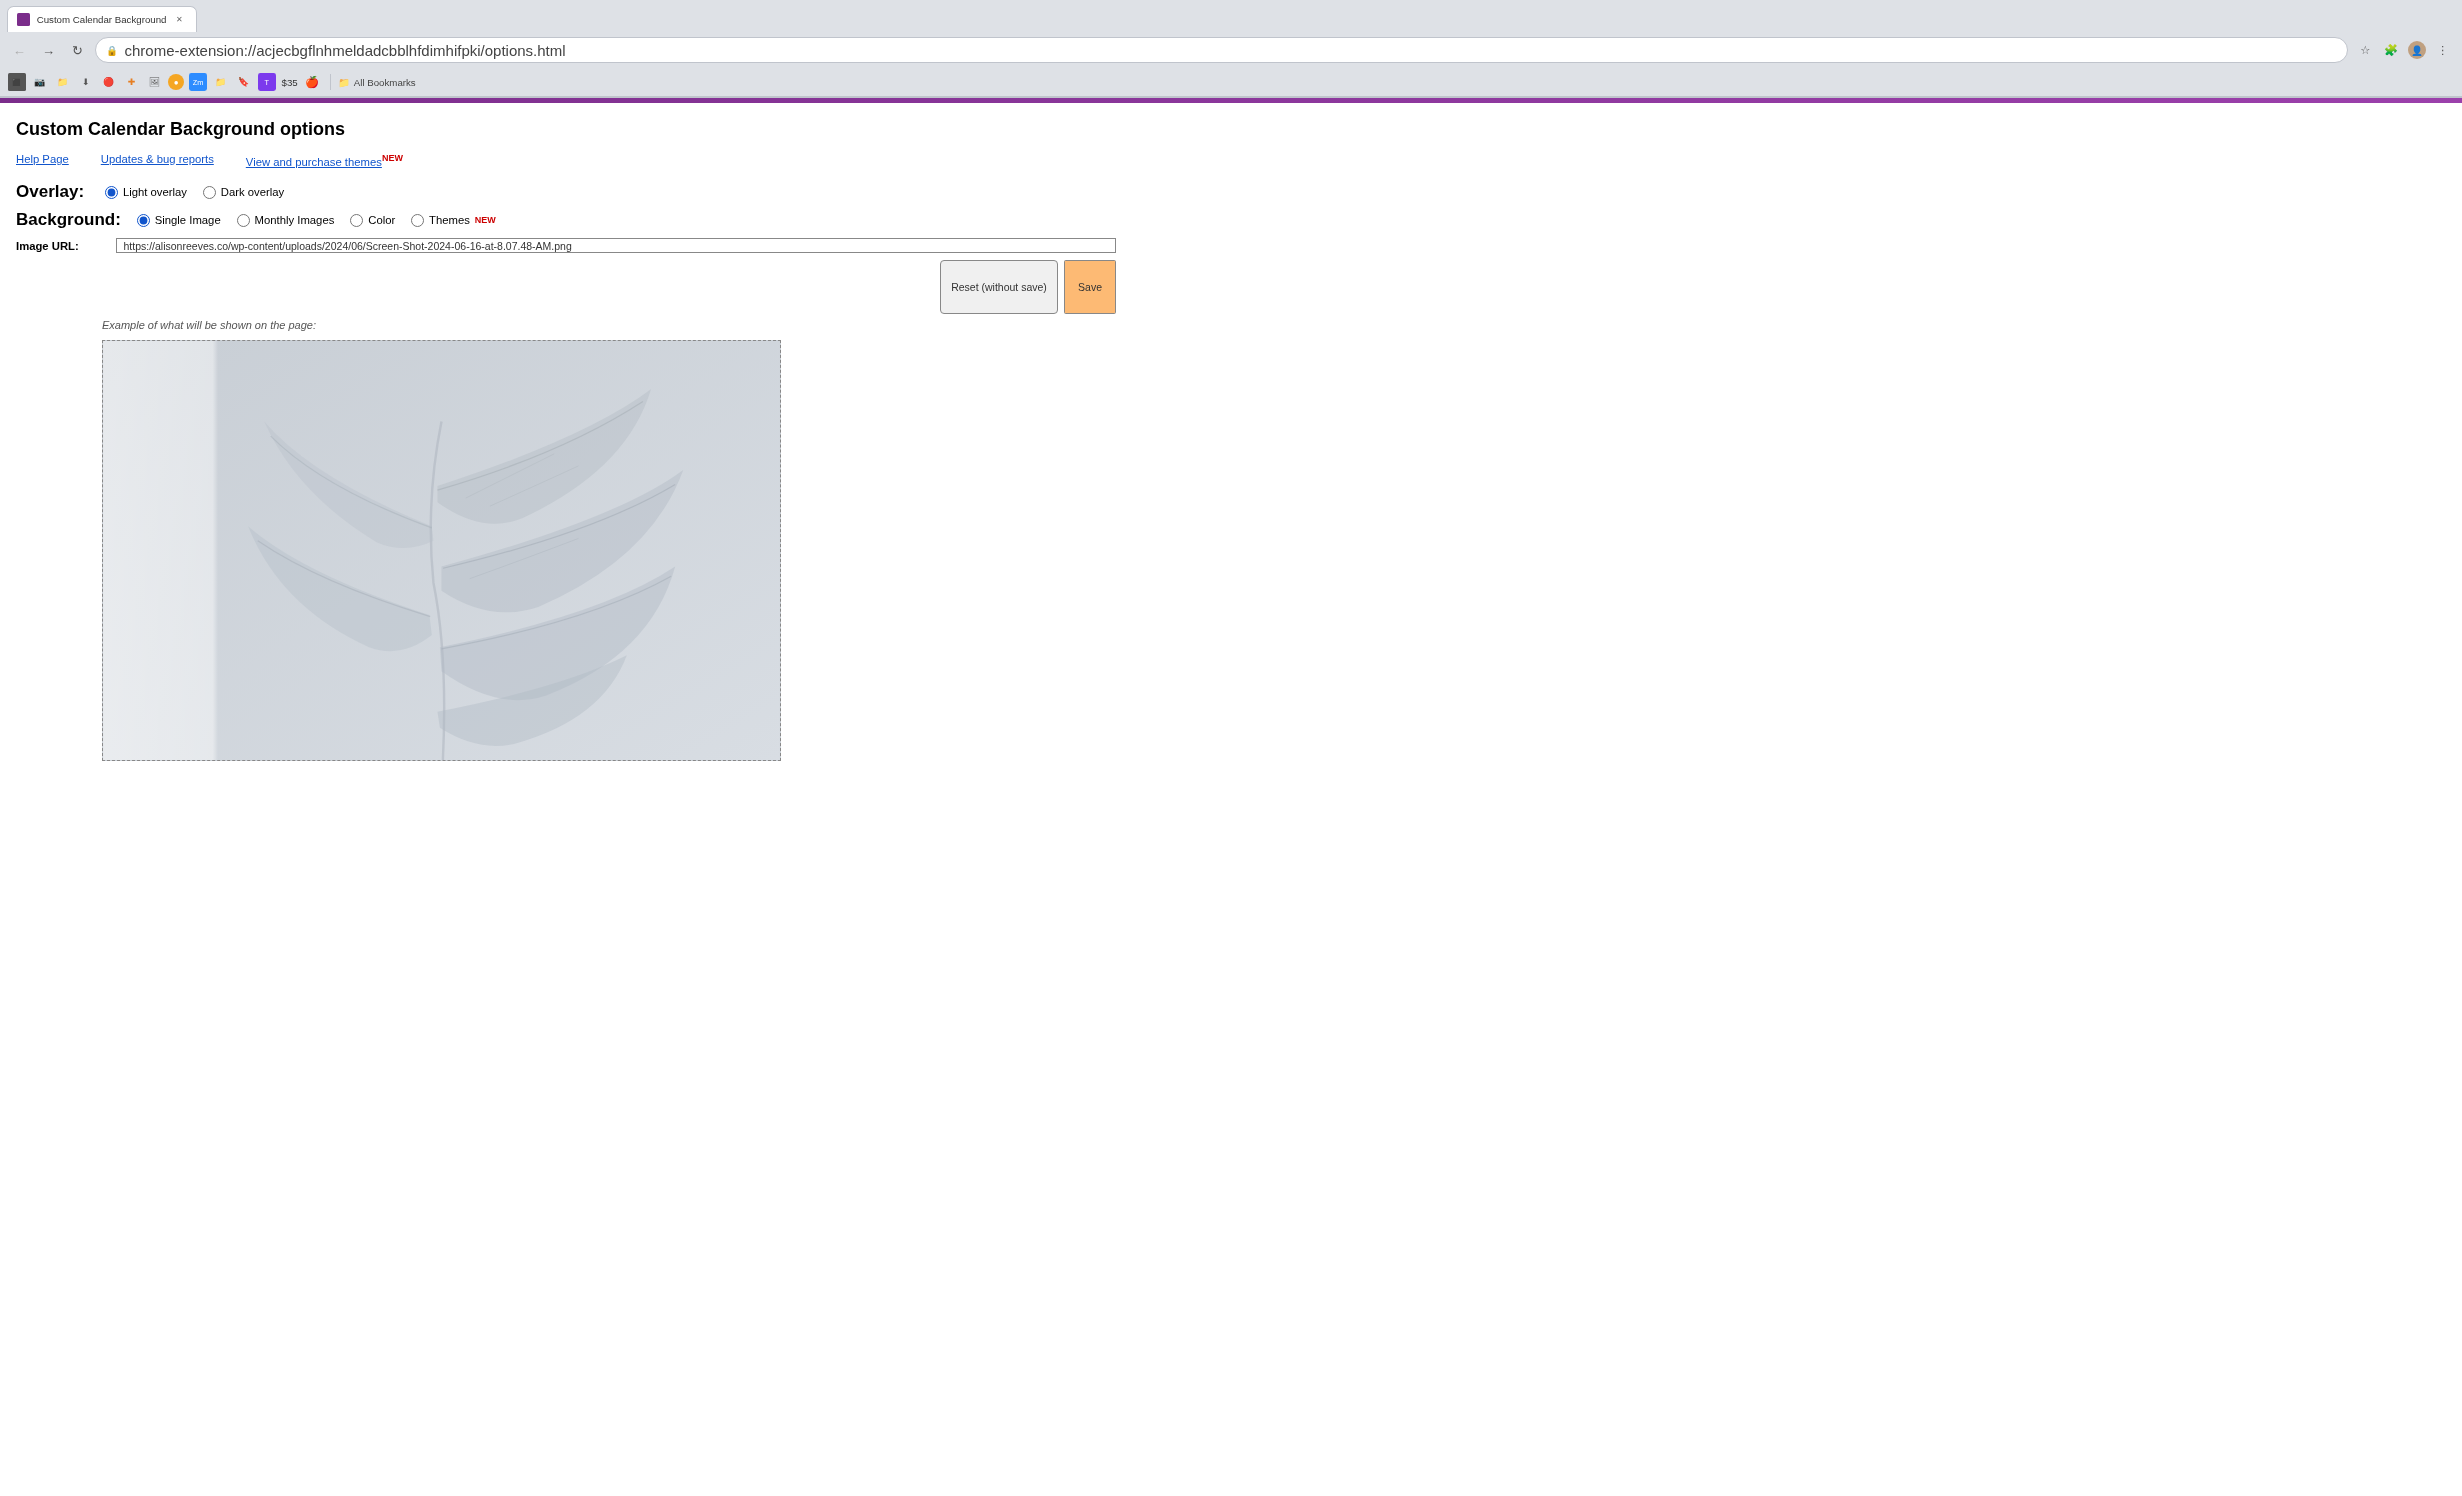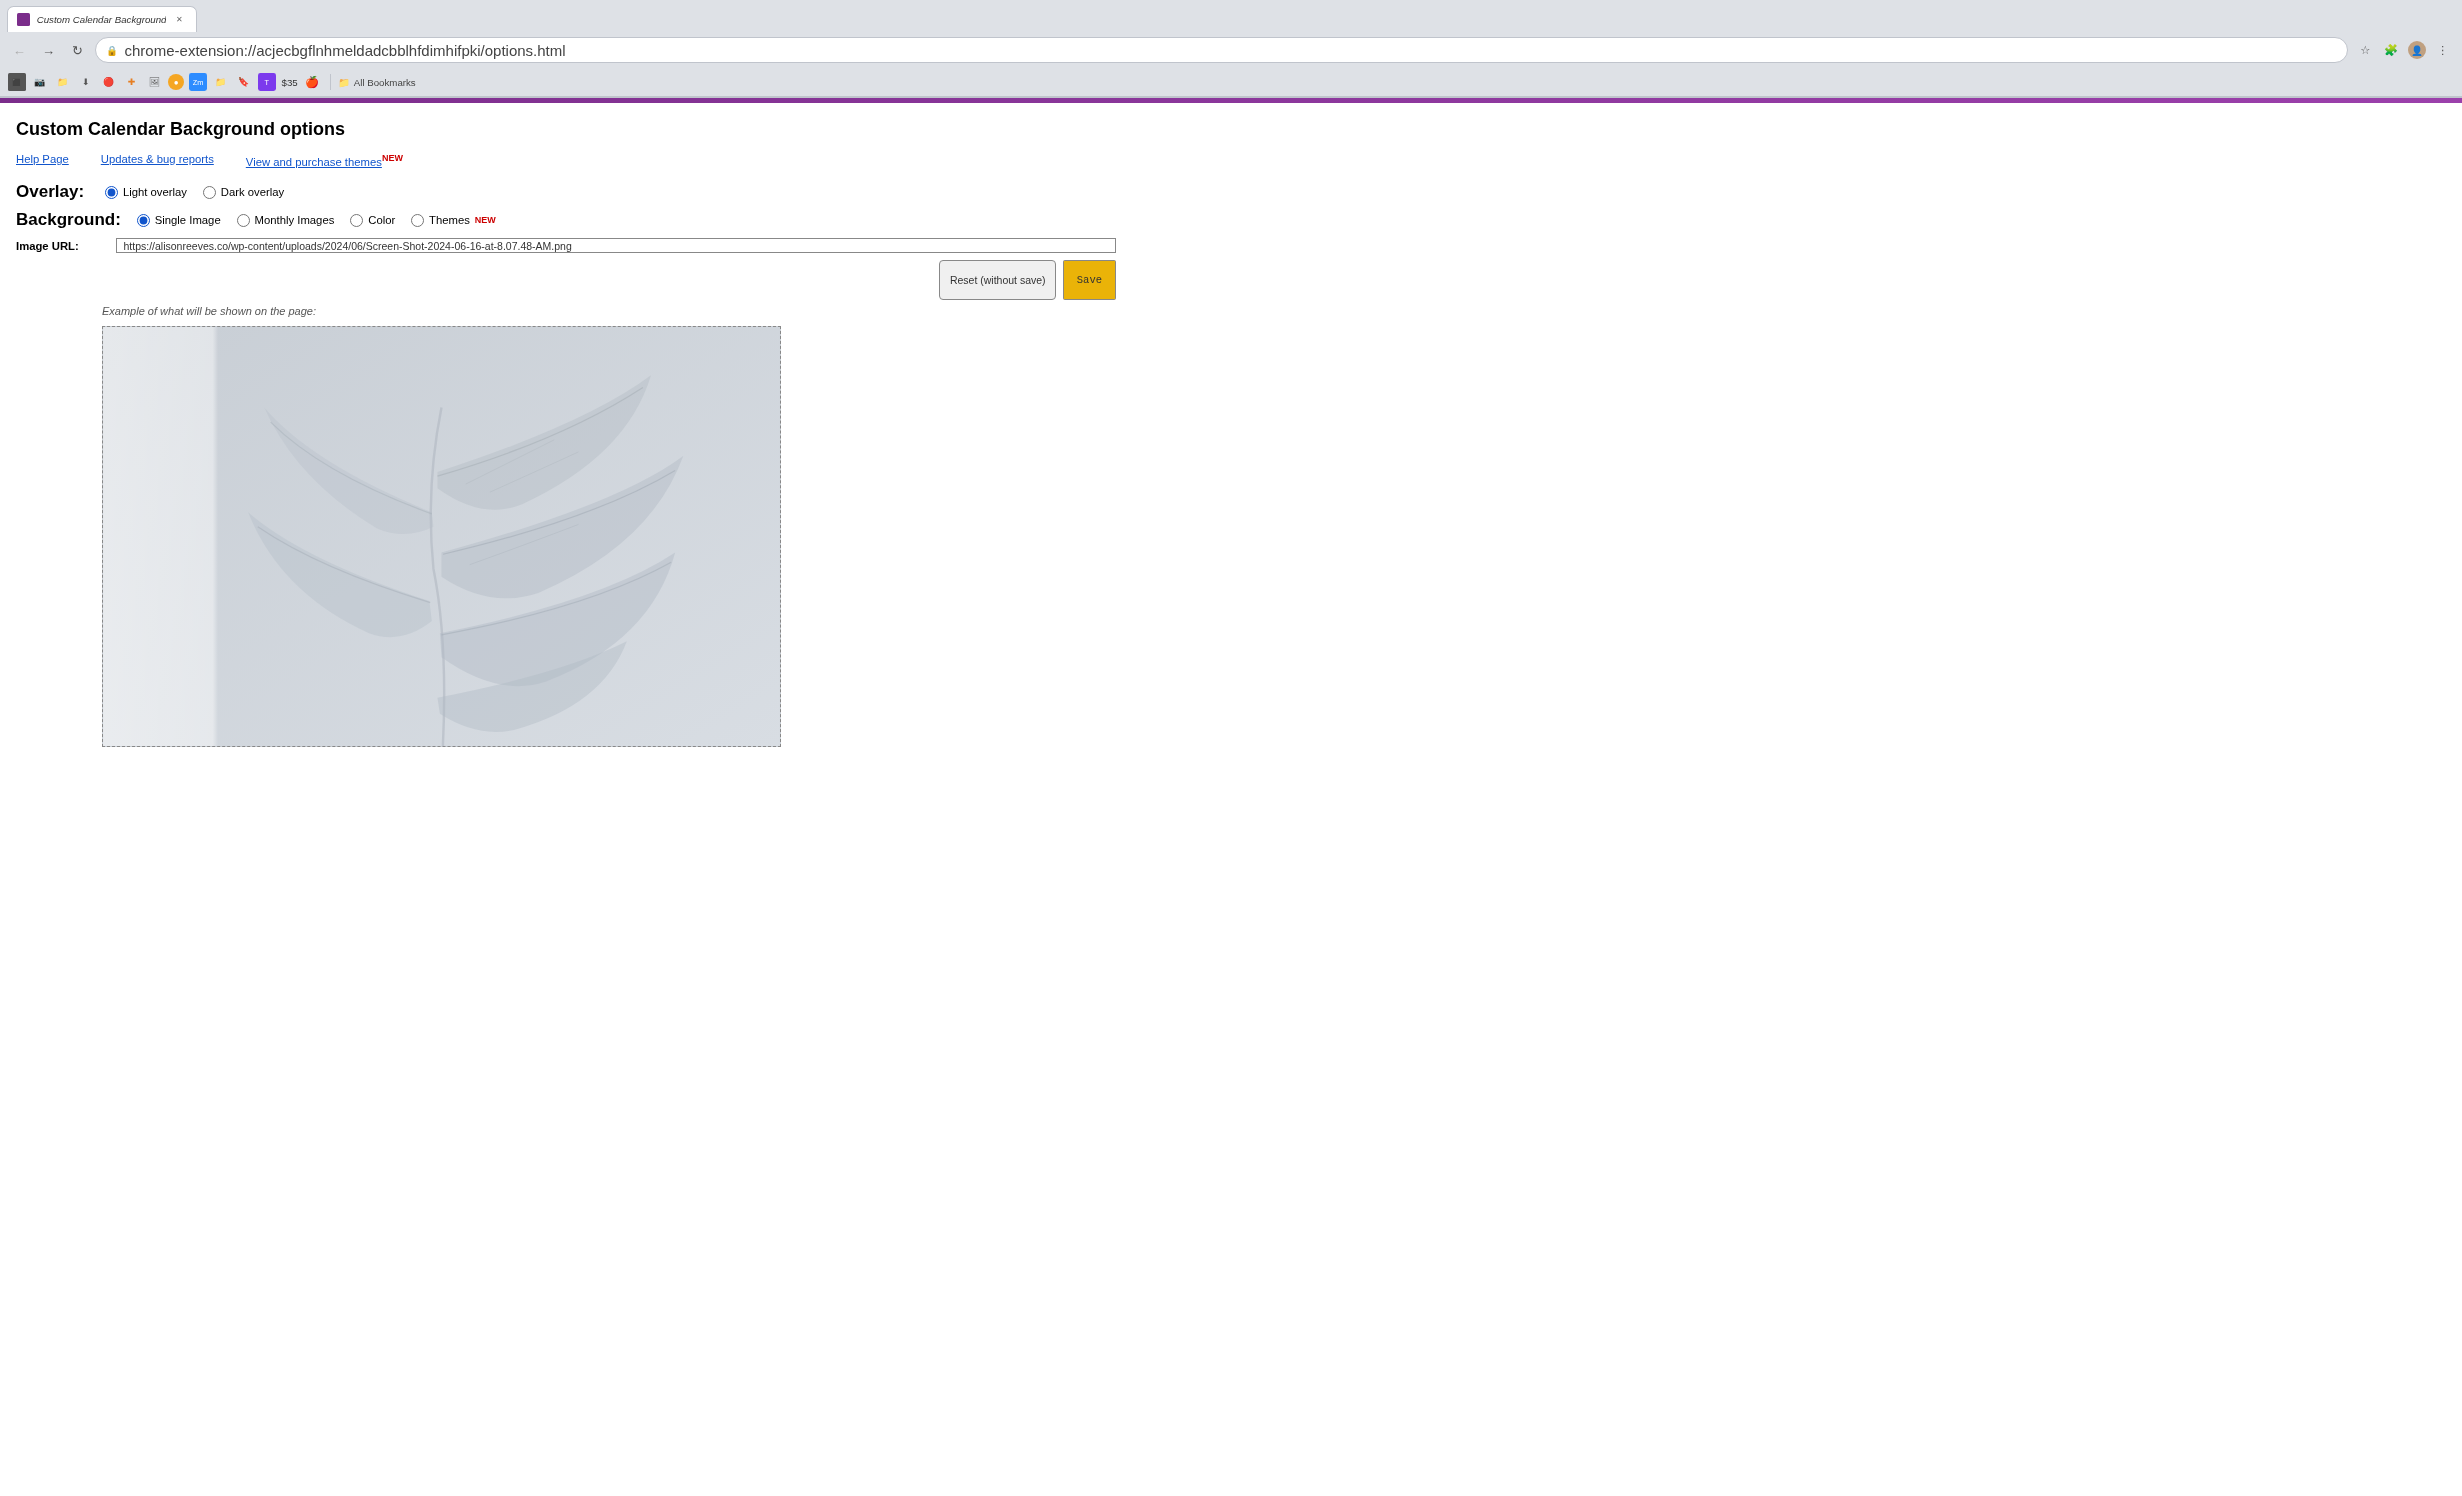--- a/index.html
+++ b/index.html
@@ -47,21 +47,20 @@
       background: #9b59b6;
       border-radius: 1.6px;
       flex-shrink: 0;
     }
 
     .tab-title {
       flex: 1;
       overflow: hidden;
       text-overflow: ellipsis;
       white-space: nowrap;
-      font-style: italic;
     }
 
     .tab-close {
       width: 13px;
       height: 13px;
       border-radius: 50%;
       display: flex;
       align-items: center;
       justify-content: center;
       font-size: 8px;
@@ -311,28 +310,27 @@
       padding: 3.2px 9.7px;
       font-size: 10.5px;
       border: 0.8px solid #888;
       background: #f0f0f0;
       cursor: pointer;
       border-radius: 4px;
       color: #333;
     }
 
     .btn-save {
-      padding: 13px 13px;
+      padding: 20px 13px;
       font-size: 10.5px;
       border: 0.8px solid #888;
-      background: #eab308;
+      background: #fdba74;
       cursor: pointer;
       border-radius: 1.6px;
       color: #333;
-      font-family: Liberation Mono, monospace;
     }
   </style>
 </head>
 <body>
 
 <div class="browser-chrome">
 
   <div class="browser-tab-bar">
     <div class="browser-tab">
       <div class="tab-favicon" style="background:#7b2d8b;"></div>

